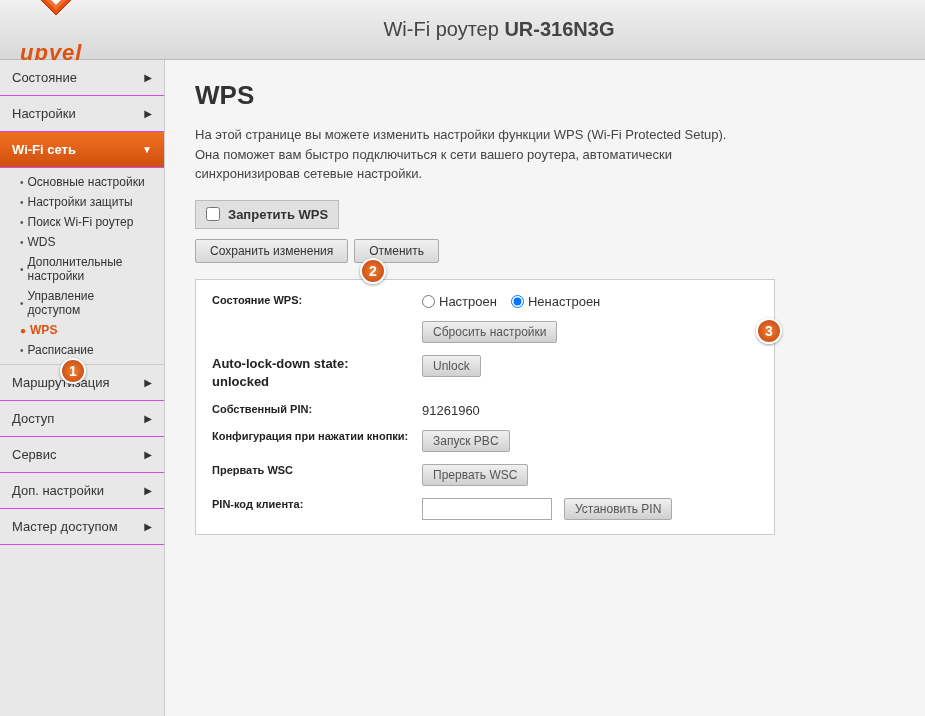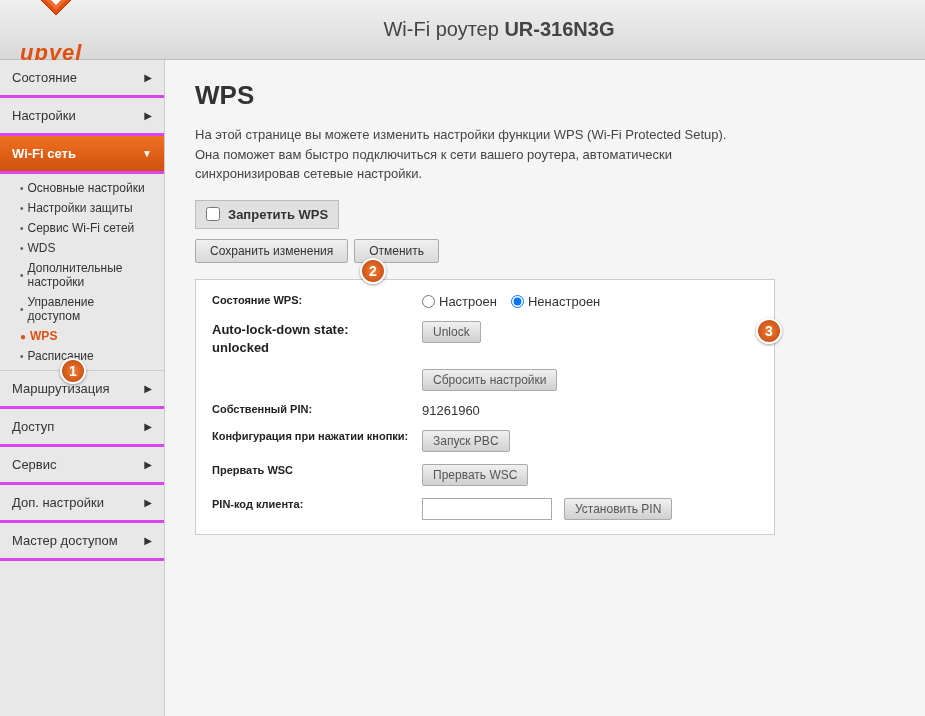--- a/index.html
+++ b/index.html
@@ -58,21 +58,21 @@
       width: 165px;
       background: #e8e8e8;
       border-right: 1px solid #ccc;
       flex-shrink: 0;
     }
     .sidebar-item {
       display: flex;
       align-items: center;
       justify-content: space-between;
       padding: 10px 12px;
-      border-bottom: 3px solid #d946ef;
+      border-bottom: 1px solid #d946ef;
       cursor: pointer;
       font-size: 13px;
       color: #333;
       background: #e8e8e8;
     }
     .sidebar-item.expanded {
       background: linear-gradient(to bottom, #f07020, #d05010);
       color: white;
       font-weight: bold;
     }
@@ -290,21 +290,21 @@
       <div class="sidebar-subitem">
         <span class="bullet">•</span>
         <span>Основные настройки</span>
       </div>
       <div class="sidebar-subitem">
         <span class="bullet">•</span>
         <span>Настройки защиты</span>
       </div>
       <div class="sidebar-subitem">
         <span class="bullet">•</span>
-        <span>Сервис Wi-Fi сетей</span>
+        <span>Поиск Wi-Fi роутер</span>
       </div>
       <div class="sidebar-subitem">
         <span class="bullet">•</span>
         <span>WDS</span>
       </div>
       <div class="sidebar-subitem">
         <span class="bullet">•</span>
         <span>Дополнительные настройки</span>
       </div>
       <div class="sidebar-subitem">
@@ -368,33 +368,33 @@
             </label>
             <label class="radio-option">
               <input type="radio" name="wps_status" checked="" style="">
               <span>Ненастроен</span>
             </label>
           </div>
         </div>
       </div>
 
       <div class="wps-row">
+        <span class="wps-label"></span>
+        <div class="wps-value">
+          <button class="btn-small">Сбросить настройки</button>
+        </div>
+      </div>
+
+      <div class="wps-row">
         <div class="autolock-label">
           <span>Auto-lock-down state:</span><br>
           <span>unlocked</span>
         </div>
         <div class="wps-value">
           <button class="btn-small">Unlock</button>
-        </div>
-      </div>
-
-      <div class="wps-row">
-        <span class="wps-label"></span>
-        <div class="wps-value">
-          <button class="btn-small">Сбросить настройки</button>
         </div>
       </div>
 
       <div class="wps-row">
         <span class="wps-label">Собственный PIN:</span>
         <div class="wps-value">
           <span>91261960</span>
         </div>
       </div>
 

